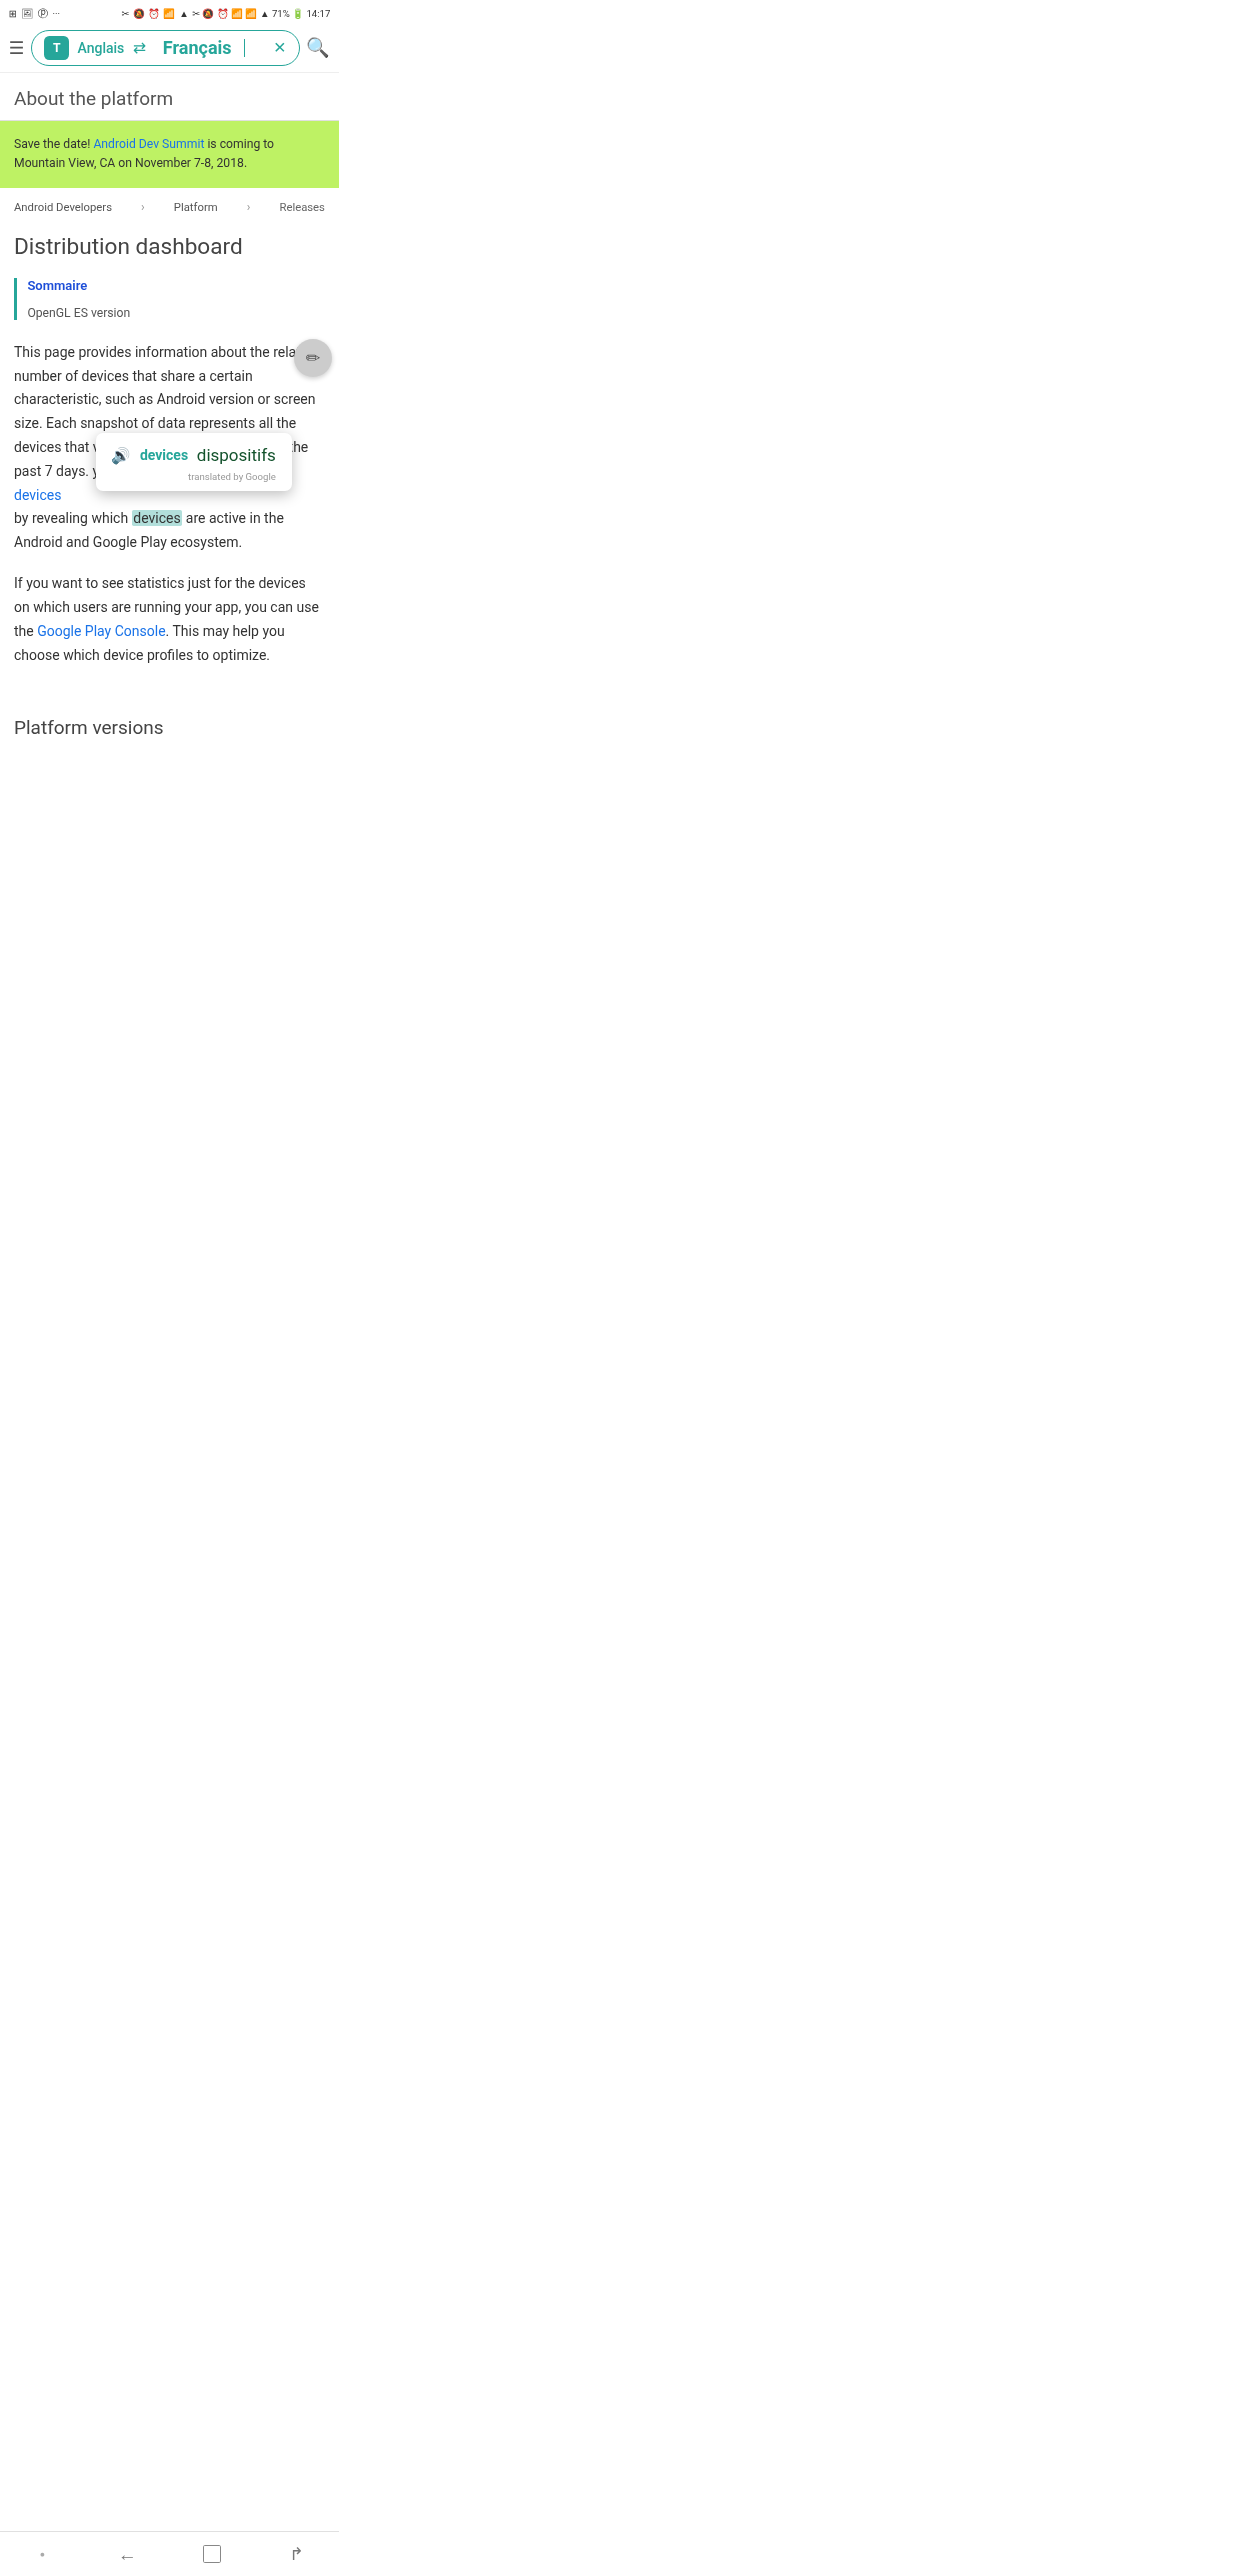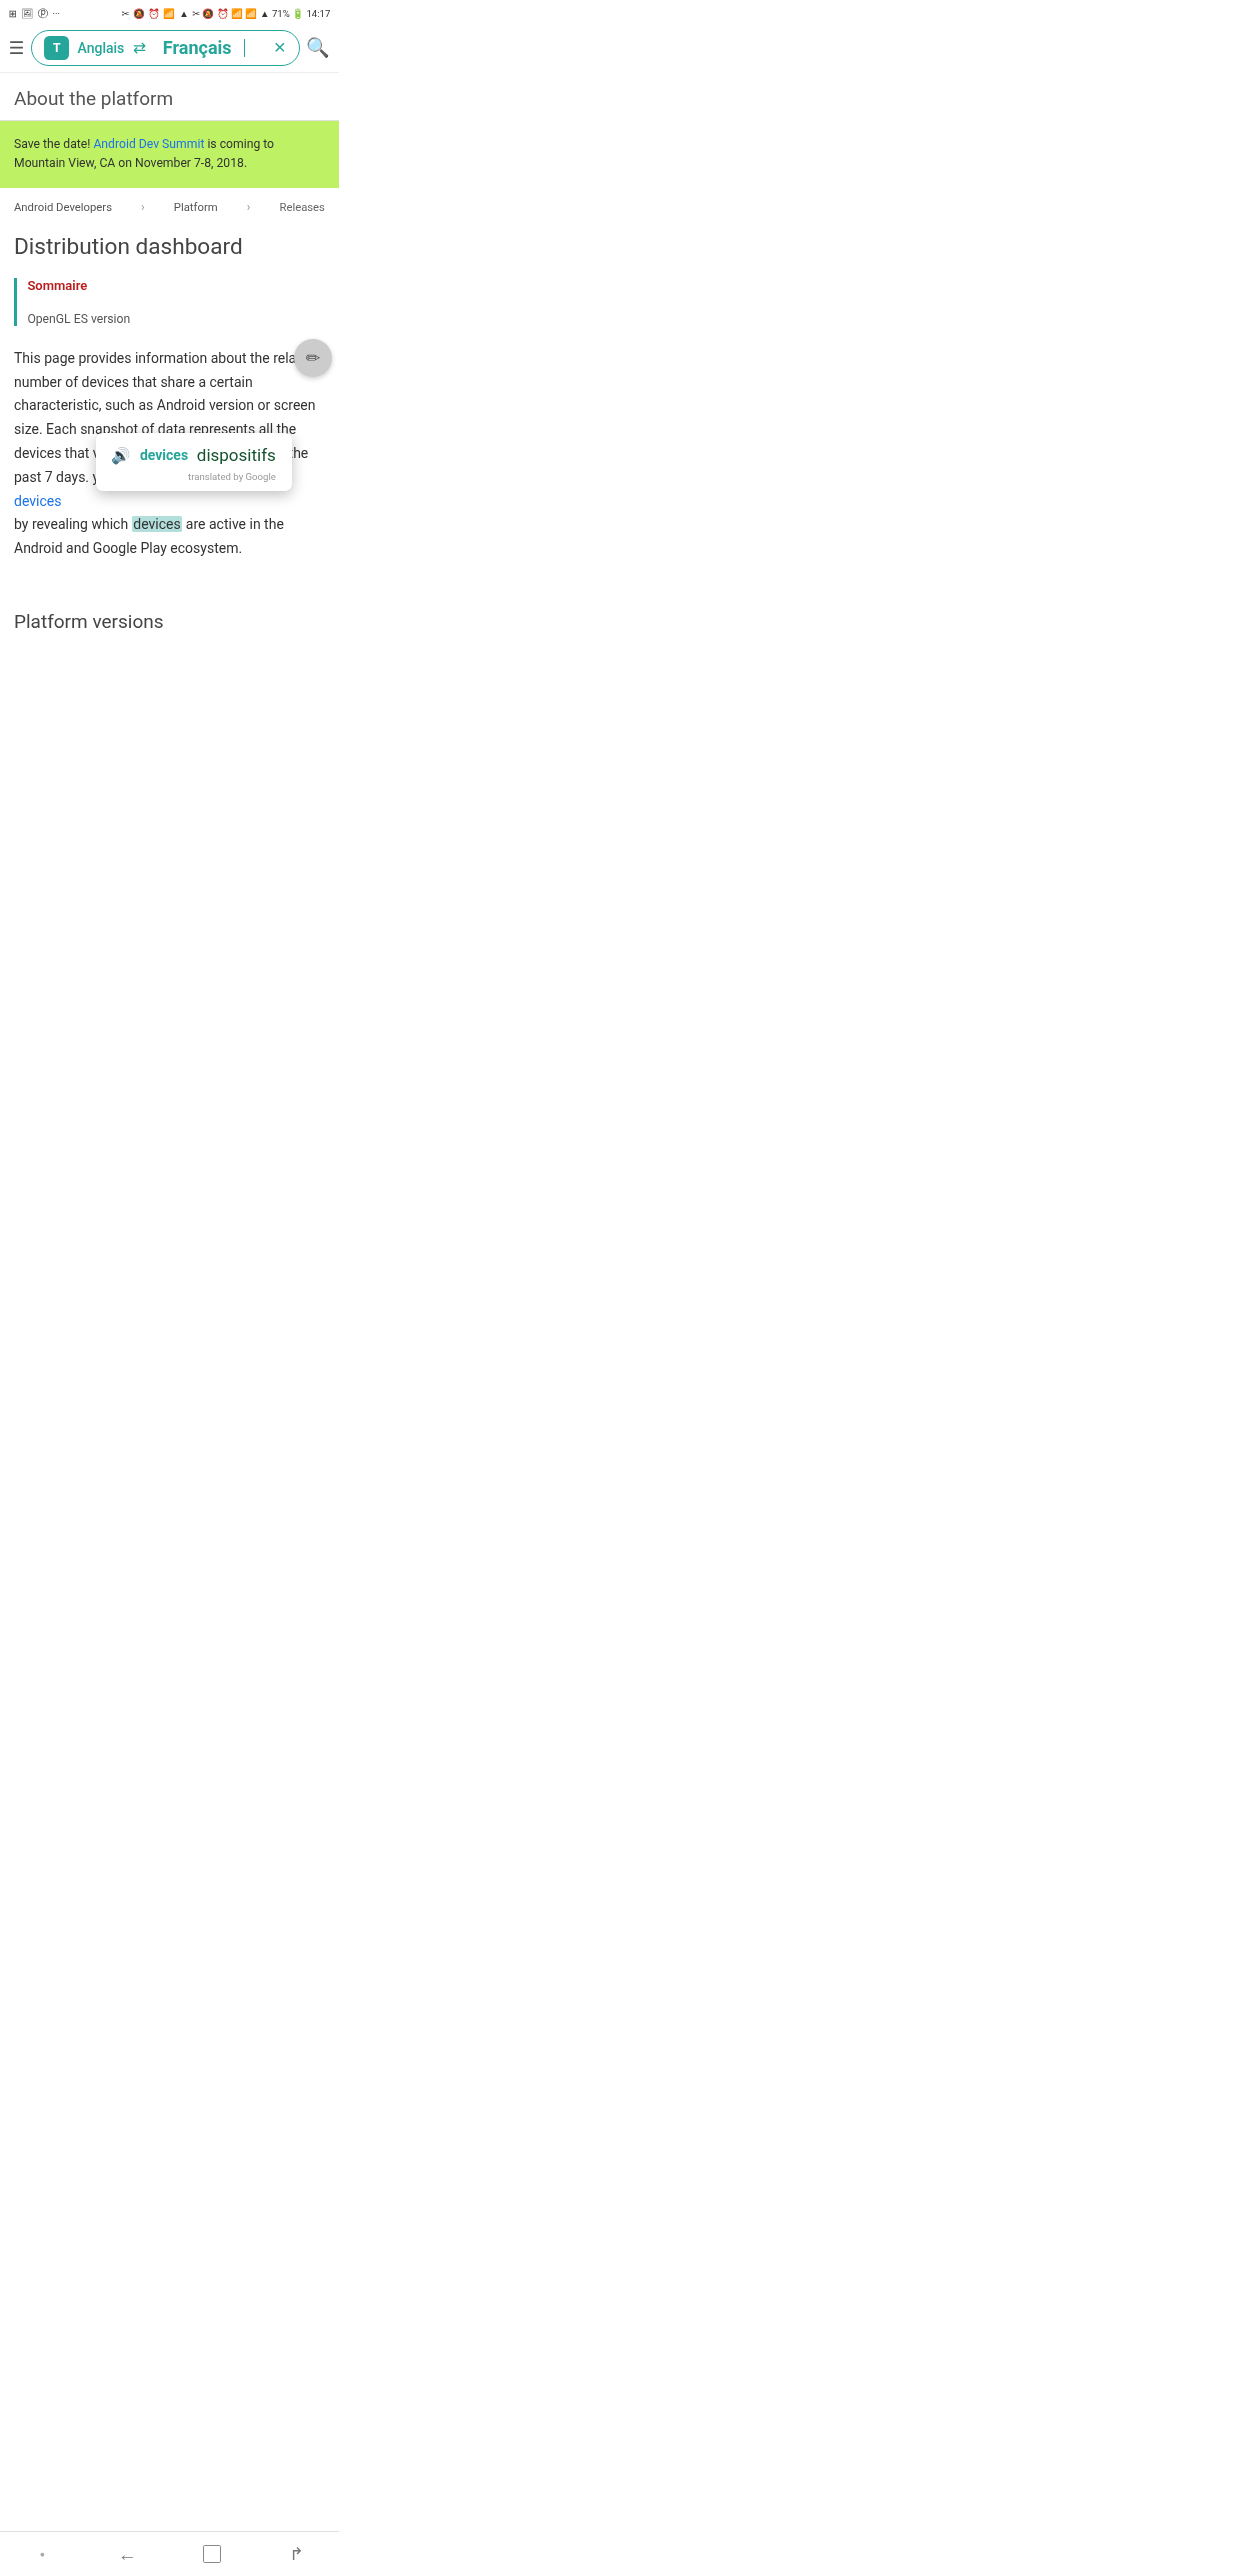--- a/index.html
+++ b/index.html
@@ -185,22 +185,22 @@
     
     .toc-section {
       border-left: 3.5px solid #26a69a;
       padding-left: 10.4px;
       margin-bottom: 21px;
     }
 
     .toc-title {
       font-size: 13px;
       font-weight: 600;
-      color: #b91c1c;
-      margin-bottom: 19px;
+      color: #1d4ed8;
+      margin-bottom: 13px;
     }
 
     .toc-item {
       font-size: 12.2px;
       color: #555;
     }
 
     
     .body-text {
       font-size: 14px;
@@ -373,20 +373,23 @@
   <div class="toc-section">
     <div class="toc-title">Sommaire</div>
     <div class="toc-item">OpenGL ES version</div>
   </div>
 
   <p class="body-text">
     <span>This page provides information about the relative number of devices that share a certain characteristic, such as Android version or screen size. Each snapshot of data represents all the devices that visited the Google Play Store in the past 7 days. </span><span>y help you prioritize eff</span><a class="inline-link">fferent devices</a>
     <br><span>by revealing which </span><span class="highlighted-word">devices</span><span> are active in the Android and Google Play ecosystem.</span>
   </p>
 
+  <p class="body-text">
+    <span>If you want to see statistics just for the devices on which users are running your app, you can use the </span><a class="inline-link">Google Play Console</a><span>. This may help you choose which device profiles to optimize.</span>
+  </p>
 </div>
 
 <div class="section-title-partial">
   <span>Platform versions</span>
 </div>
 
 <div class="translation-popup">
   <div class="translation-popup-top">
     <span class="speaker-icon">🔊</span>
     <span class="translation-word-original">devices</span>

